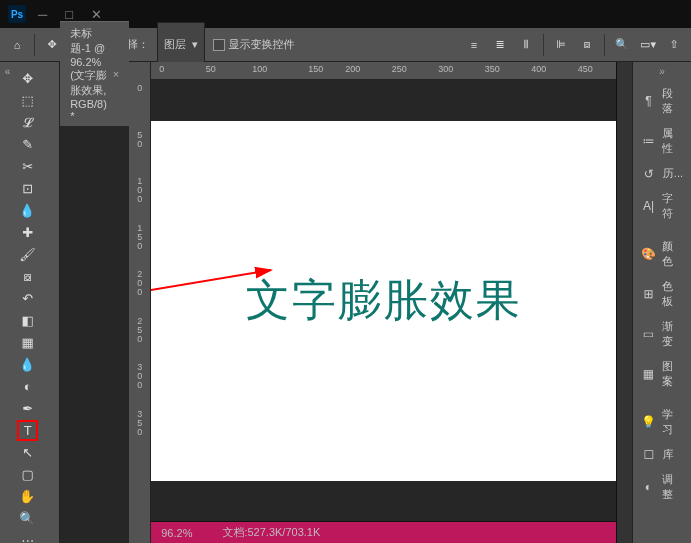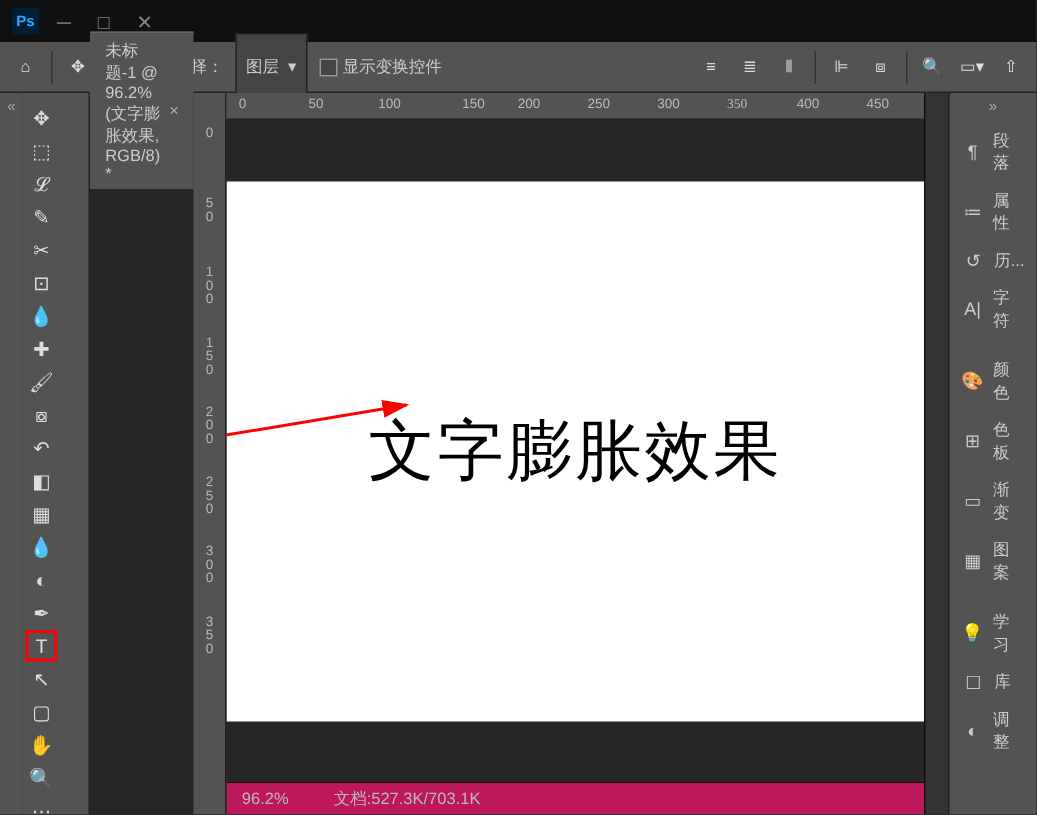--- a/index.html
+++ b/index.html
@@ -31,21 +31,21 @@
 .doctab-bar{height:24px;background:#333;display:flex;align-items:center;border-bottom:1px solid #111}
 .doctab{background:#535353;padding:4px 10px;font-size:11px;display:flex;align-items:center;gap:6px;border-top:1px solid #666}
 .doctab .x{color:#aaa;cursor:pointer}
 .rulers-wrap{flex:1;position:relative;display:flex}
 .vruler{width:22px;background:#535353;border-right:1px solid #222;position:relative;overflow:hidden}
 .vruler .tick{position:absolute;left:0;font-size:9px;color:#bbb;width:100%;text-align:center;line-height:9px}
 .canvas-wrap{flex:1;display:flex;flex-direction:column}
 .hruler{height:18px;background:#535353;border-bottom:1px solid #222;position:relative;overflow:hidden}
 .hruler .tick{position:absolute;top:2px;font-size:9px;color:#bbb}
 .viewport{flex:1;background:#262626;display:flex;align-items:center;justify-content:center;position:relative;overflow:hidden}
-.canvas{width:465px;height:360px;background:#fff;display:flex;align-items:center;justify-content:center;color:#000000;font-size:44px;font-weight:400;letter-spacing:2px}
+.canvas{width:465px;height:360px;background:#fff;display:flex;align-items:center;justify-content:center;color:#0f766e;font-size:44px;font-weight:400;letter-spacing:2px}
 .arrow{position:absolute;pointer-events:none}
 .statusbar{height:22px;background:#be185d;border-top:1px solid #111;display:flex;align-items:center;padding:0 10px;gap:30px;font-size:11px;color:#bbb}
 .rightcol{width:28px;background:#333;border-left:1px solid #111}
 .panels{width:78px;background:#535353;border-left:1px solid #222;display:flex;flex-direction:column;padding-top:4px}
 .panels .collapse{text-align:center;color:#aaa;font-size:10px;cursor:pointer;margin-bottom:4px}
 .panel-item{display:flex;align-items:center;gap:6px;padding:5px 8px;cursor:pointer;font-size:11px}
 .panel-item .pi{width:16px;color:#ccc;font-size:12px;text-align:center}
 .panel-sep{height:8px}
 svg{display:block}
 </style>
@@ -161,21 +161,21 @@
         </div>
       <div class="canvas-wrap">
         <div class="hruler" id="hruler">
             <div class="tick" style="left: 8px;">0</div>
             <div class="tick" style="left: 54.5px;">50</div>
             <div class="tick" style="left: 101px;">100</div>
             <div class="tick" style="left: 157px;">150</div>
             <div class="tick" style="left: 194px;">200</div>
             <div class="tick" style="left: 240.5px;">250</div>
             <div class="tick" style="left: 287px;">300</div>
-            <div class="tick" style="left: 333.5px; font-family: Liberation Serif, serif;">350</div>
+            <div class="tick" style="left: 333.5px;">350</div>
             <div class="tick" style="left: 380px;">400</div>
             <div class="tick" style="left: 426.5px;">450</div>
             <div class="tick" style="left: 473px;">500</div>
           </div>
         <div class="viewport">
           <div class="canvas">
             <span>文字膨胀效果</span>
           </div>
           <svg class="arrow" style="left:-40px;top:180px" width="180" height="60">
             <defs>

